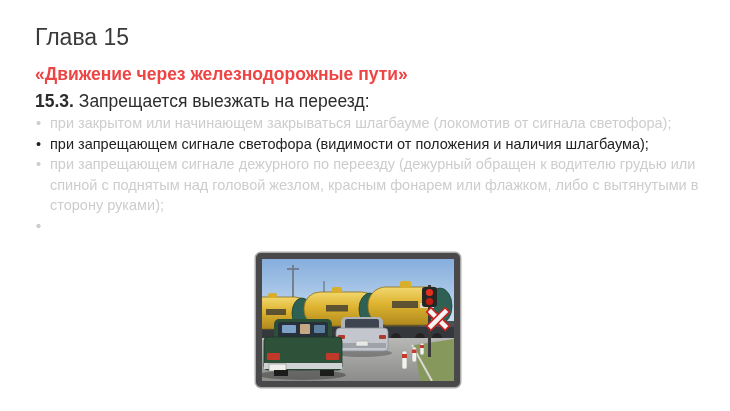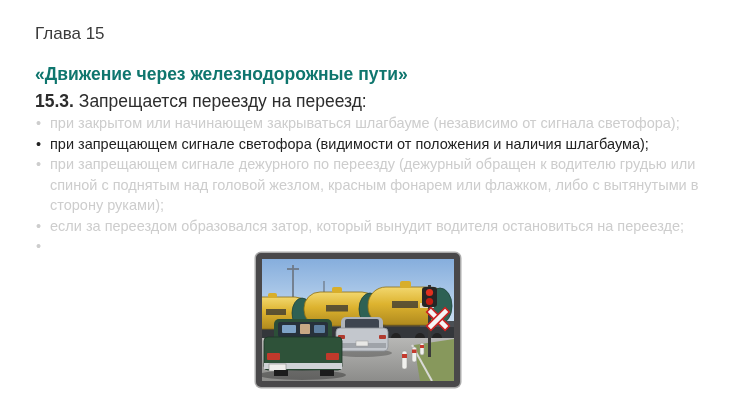--- a/index.html
+++ b/index.html
@@ -12,31 +12,31 @@
     width: 730px;
     height: 411px;
     background: #ffffff;
     overflow: hidden;
     font-family: "Liberation Sans", sans-serif;
   }
   .chapter {
     position: absolute;
     left: 35px;
     top: 24px;
-    font-size: 17px;
+    font-size: 23px;
     font-weight: 400;
     color: #3a3a3a;
   }
   .title {
     position: absolute;
     left: 35px;
     top: 64px;
     font-size: 17.5px;
     font-weight: 700;
-    color: #0f766e;
+    color: #ef4444;
   }
   .rule-line {
     position: absolute;
     left: 35px;
     top: 91px;
     font-size: 17.5px;
     color: #2d2d2d;
   }
   .rule-num { font-weight: 700; }
   .rule-text { font-weight: 400; }
@@ -84,39 +84,38 @@
 <body>
 
 <div class="slide">
 
   <div class="chapter">Глава 15</div>
 
   <div class="title">«Движение через железнодорожные пути»</div>
 
   <div class="rule-line">
     <span class="rule-num">15.3.</span>
-    <span class="rule-text">Запрещается переезду на переезд:</span>
+    <span class="rule-text">Запрещается выезжать на переезд:</span>
   </div>
 
   <ul class="bullets">
     <li class="muted">
       <span class="dot">•</span>
-      <span>при закрытом или начинающем закрываться шлагбауме (независимо от сигнала светофора);</span>
+      <span>при закрытом или начинающем закрываться шлагбауме (локомотив от сигнала светофора);</span>
     </li>
     <li>
       <span class="dot">•</span>
       <span>при запрещающем сигнале светофора (видимости от положения и наличия шлагбаума);</span>
     </li>
     <li class="muted">
       <span class="dot">•</span>
       <span>при запрещающем сигнале дежурного по переезду (дежурный обращен к водителю грудью или спиной с поднятым над головой жезлом, красным фонарем или флажком, либо с вытянутыми в сторону руками);</span>
     </li>
     <li class="muted">
       <span class="dot">•</span>
-      <span>если за переездом образовался затор, который вынудит водителя остановиться на переезде;</span>
     </li>
     <li class="muted">
       <span class="dot">•</span>
     </li>
   </ul>
 
   <div class="photo-frame">
     <svg viewBox="0 0 192 122" preserveAspectRatio="none">
       <defs>
         <linearGradient id="sky" x1="0" y1="0" x2="0" y2="1">

